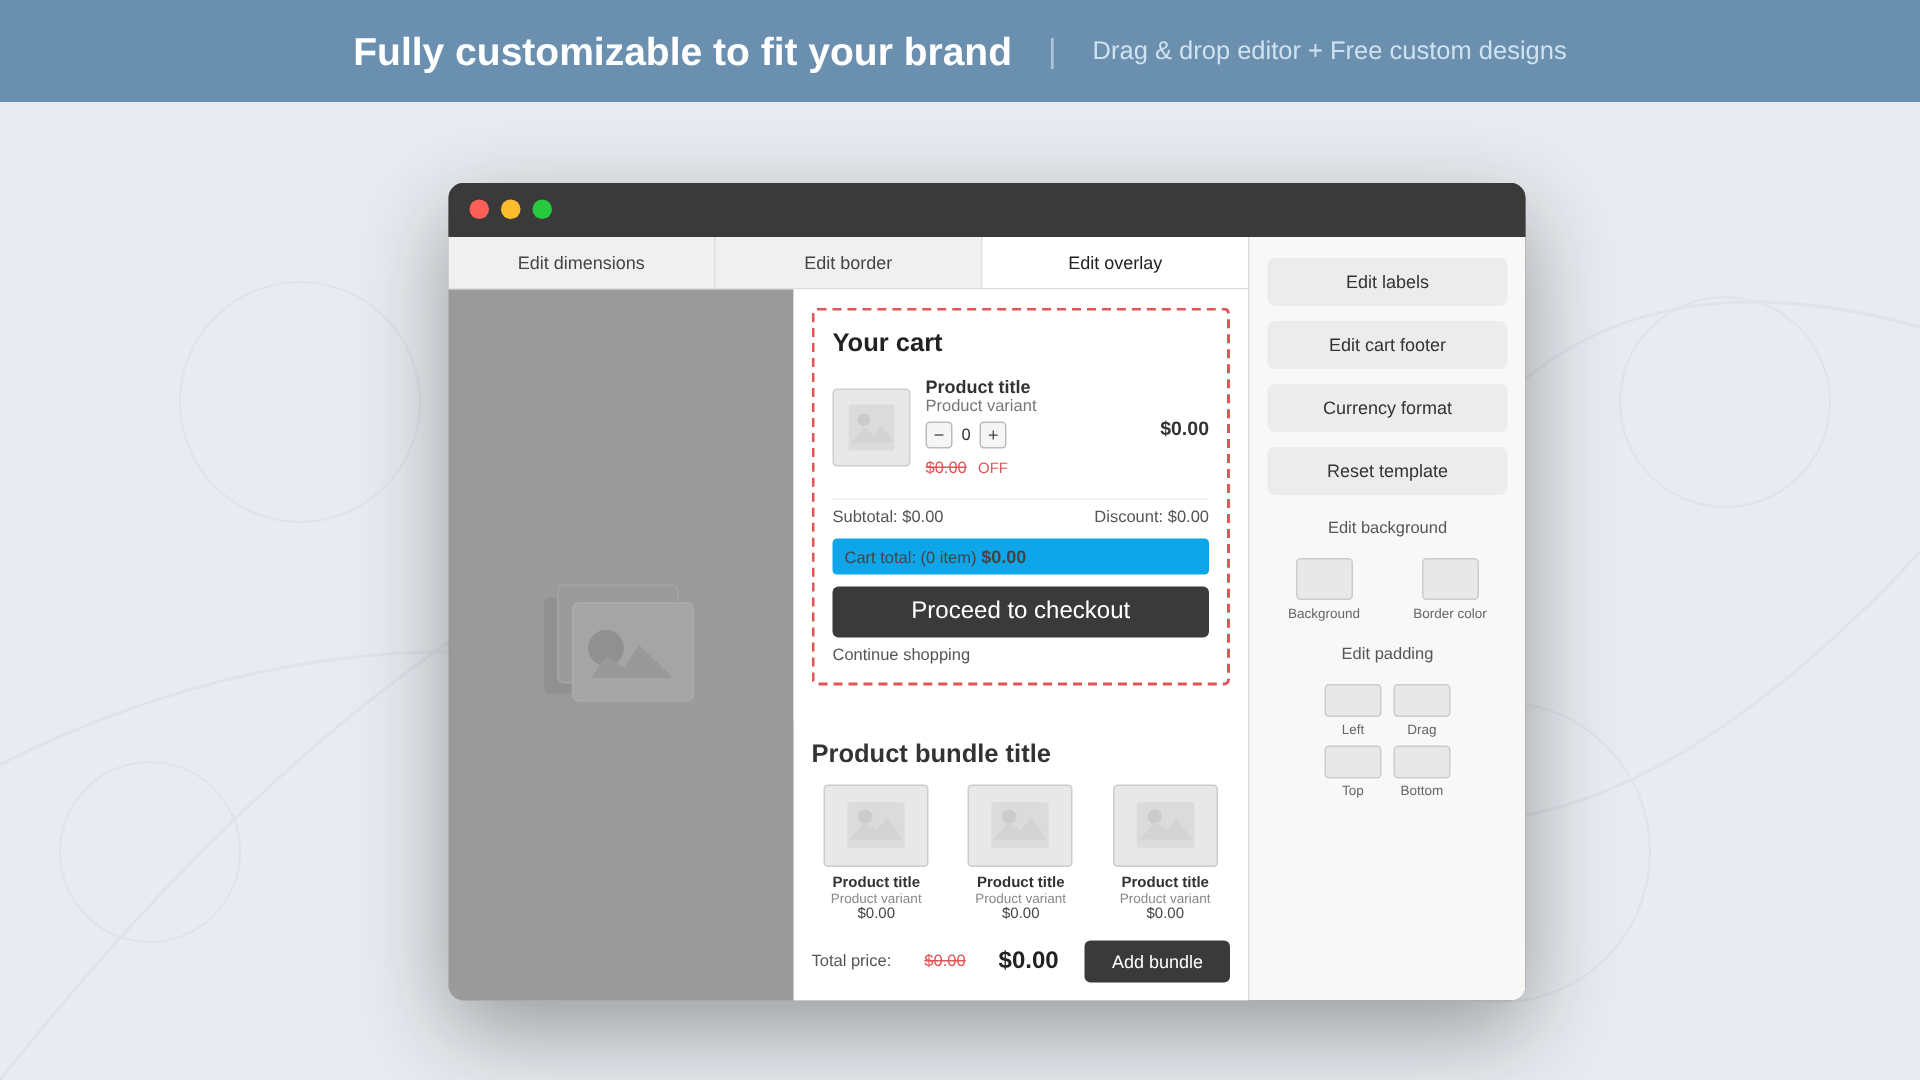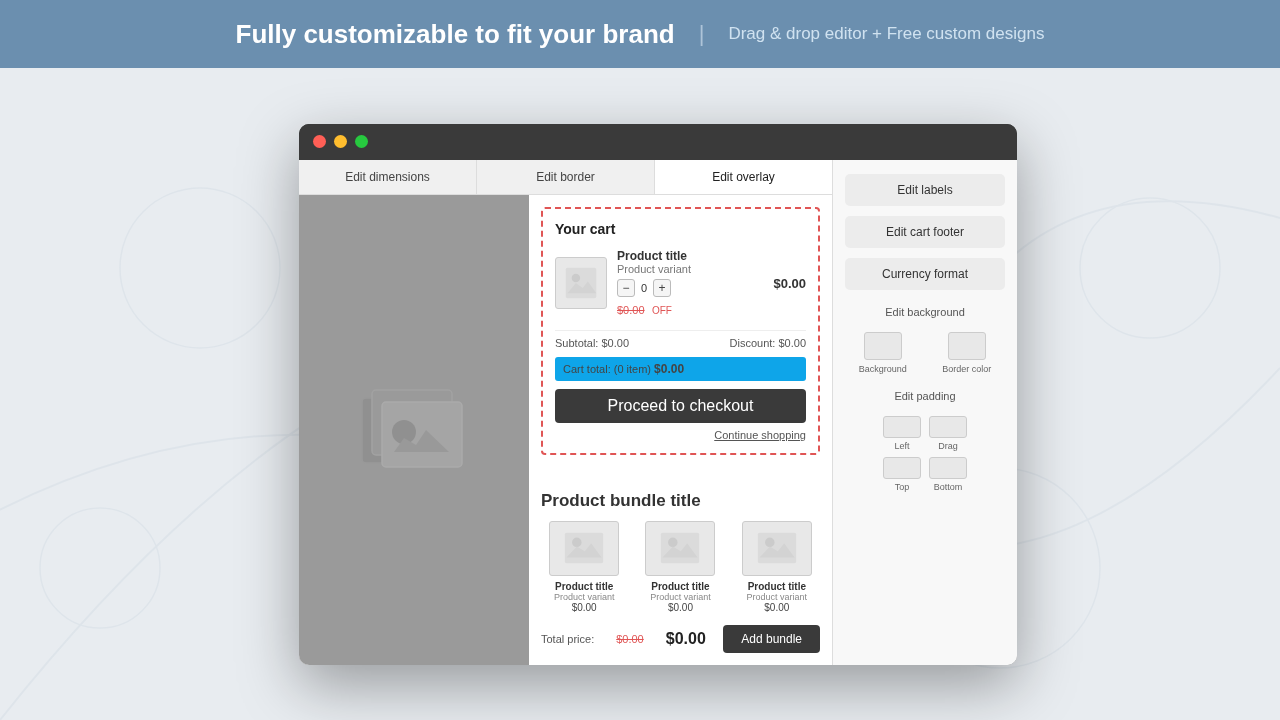--- a/index.html
+++ b/index.html
@@ -169,21 +169,21 @@
 
     
     .cart-dashed-border {
       border: 2px dashed #e05555;
       border-radius: 4px;
       padding: 12px;
       margin-bottom: 12px;
     }
 
     .cart-title {
-      font-size: 14px;
+      font-size: 17px;
       font-weight: 600;
       color: #222;
       margin-bottom: 12px;
     }
 
     
     .cart-item {
       display: flex;
       align-items: center;
       gap: 10px;
@@ -290,25 +290,24 @@
       border-radius: 4px;
       padding: 8px 0;
       font-size: 16px;
       cursor: pointer;
       text-align: center;
       margin-bottom: 6px;
     }
 
     .continue-link {
       display: block;
-      text-align: right;
+      text-align: left;
       font-size: 11px;
       color: #555;
       cursor: pointer;
-      text-decoration: underline;
     }
 
     
     .bundle-section {
       padding: 12px;
       background: #fff;
     }
     .bundle-title {
       font-size: 17px;
       font-weight: 600;
@@ -644,20 +643,21 @@
             </div>
           </div>
         </div>
       </div>
 
       <div class="side-panel">
 
         <button class="action-btn">Edit labels</button>
         <button class="action-btn">Edit cart footer</button>
         <button class="action-btn">Currency format</button>
+        <button class="action-btn">Reset template</button>
 
         <div class="section-label">Edit background</div>
         <div class="color-row">
           <div class="color-swatch-wrap">
             <div class="color-swatch"></div>
             <span class="color-label">Background</span>
           </div>
           <div class="color-swatch-wrap">
             <div class="color-swatch"></div>
             <span class="color-label">Border color</span>

